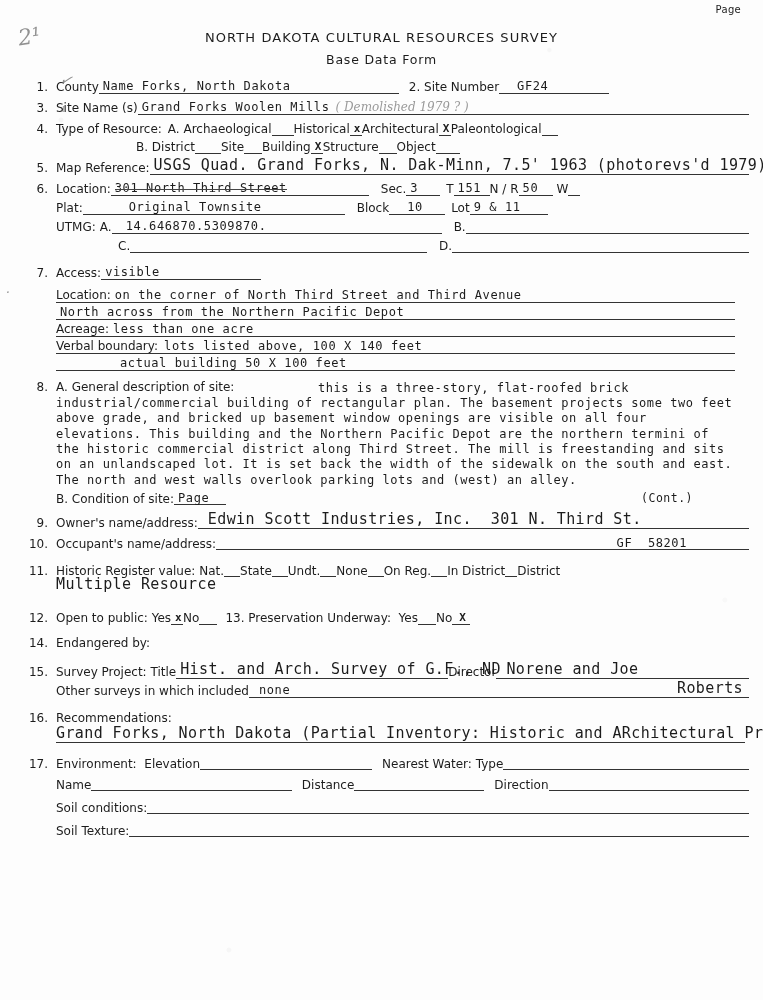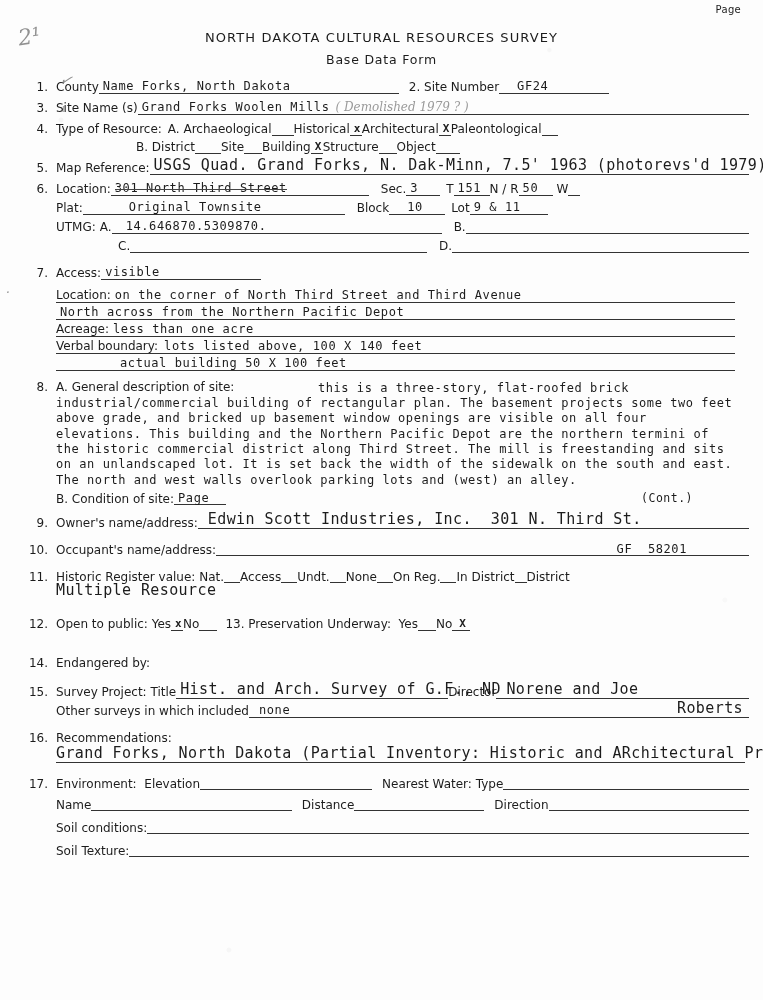--- a/index.html
+++ b/index.html
@@ -372,37 +372,37 @@
     <div class="row" style="margin-top:6px">
       <span class="num">9.</span>
       <span class="lbl">Owner's name/address:</span>
       <span class="ul">
         <span class="tw-s" style="padding-left:6px">Edwin Scott Industries, Inc.  301 N. Third St.</span>
       </span>
     </div>
 
     <div class="smallgap"></div>
 
-    <div class="row" style="margin-top:6px">
+    <div class="row" style="margin-top:0">
       <span class="num">10.</span>
       <span class="lbl">Occupant's name/address:</span>
       <span class="ul">
         <span class="tw"></span>
         <span class="grow"></span>
         <span class="tw" style="padding-right:62px">GF  58201</span>
       </span>
     </div>
 
     <div class="smallgap"></div>
 
     <div class="row tight" style="margin-top:6px">
       <span class="num">11.</span>
       <span class="lbl">Historic Register value: Nat.</span>
       <span class="ul fixed" style="width:16px"></span>
-      <span class="lbl">Access</span>
+      <span class="lbl">State</span>
       <span class="ul fixed" style="width:16px"></span>
       <span class="lbl">Undt.</span>
       <span class="ul fixed" style="width:16px"></span>
       <span class="lbl">None</span>
       <span class="ul fixed" style="width:16px"></span>
       <span class="lbl">On Reg.</span>
       <span class="ul fixed" style="width:16px"></span>
       <span class="lbl">In District</span>
       <span class="ul fixed" style="width:12px"></span>
       <span class="lbl">District</span>
@@ -423,21 +423,21 @@
       <span class="lbl" style="padding-left:8px">13. Preservation Underway:  Yes</span>
       <span class="ul fixed" style="width:18px"></span>
       <span class="lbl">No</span>
       <span class="ul fixed" style="width:18px">
         <span class="xmark" style="padding-left:3px">X</span>
       </span>
     </div>
 
     <div class="smallgap"></div>
 
-    <div class="row" style="margin-top:20px">
+    <div class="row" style="margin-top:6px">
       <span class="num">14.</span>
       <span class="lbl">Endangered by:</span>
     </div>
 
     <div class="smallgap"></div>
 
     <div class="row" style="margin-top:8px">
       <span class="num">15.</span>
       <span class="lbl">Survey Project: Title</span>
       <span class="ul" style="max-width:272px">

